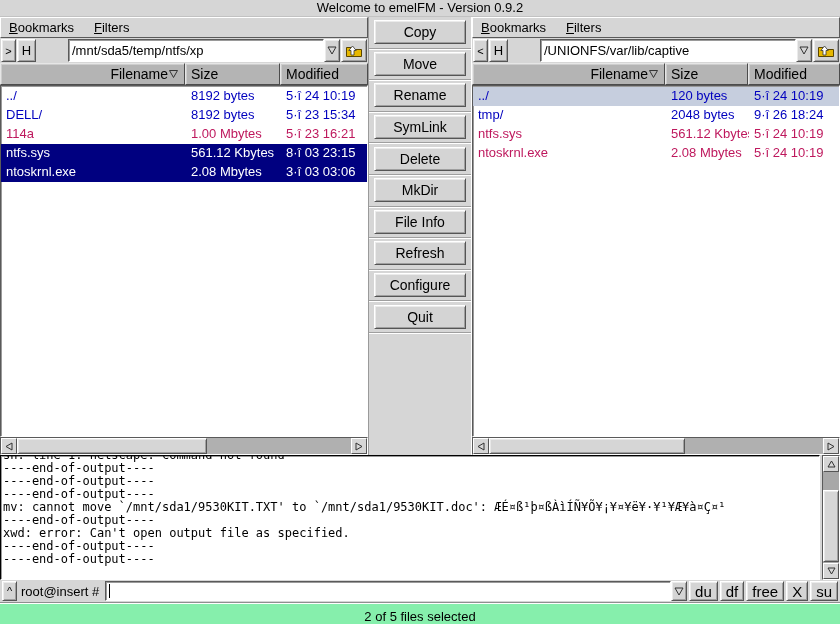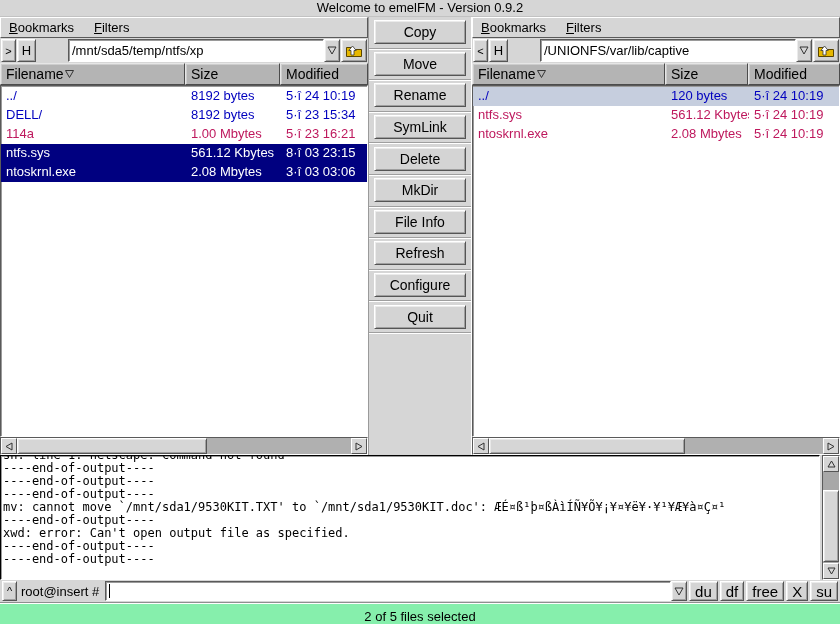--- a/index.html
+++ b/index.html
@@ -39,21 +39,21 @@
     font-family:"Liberation Sans",sans-serif; font-size:13px; padding:2px 3px; outline:none;
   }
   .combo-arrow { width:16px; }
   .folderbtn { width:26px; }
   .headers { height:22px; display:flex; }
   .hdr {
     background:#b4b4b4; border:1px solid; border-color:#e6e6e6 #4c4c4c #4c4c4c #e6e6e6;
     box-shadow: inset 1px 1px 0 #cdcdcd;
     display:flex; align-items:center; padding:0 5px; font-size:14px; overflow:hidden; white-space:nowrap;
   }
-  .hdr-name { justify-content:flex-start; }
+  .hdr-name { justify-content:flex-end; }
   .filelist {
     flex:1; background:#fff; border:1px solid; border-color:#5a5a5a #fff #fff #5a5a5a;
     box-shadow: inset 1px 1px 0 #9a9a9a; overflow:hidden; padding-top:1px;
   }
   .frow { display:flex; height:19px; line-height:18px; font-size:13px; white-space:nowrap; }
   .fcell { overflow:hidden; padding-left:5px; }
   .c-name-l { width:185px; } .c-size-l { width:95px; } .c-mod-l { flex:1; }
   .c-name-r { width:193px; } .c-size-r { width:83px; } .c-mod-r { flex:1; }
   .dir  { color:#0000be; }
   .file { color:#be185d; }
@@ -261,20 +261,25 @@
         <span>Modified</span>
       </div>
   </div>
   <div class="filelist">
     <div class="frow focusrow">
       <span class="fcell dir c-name-r">../</span>
       <span class="fcell dir c-size-r">120 bytes</span>
       <span class="fcell dir c-mod-r">5·î 24 10:19</span>
     </div>
     <div class="frow">
+      <span class="fcell dir c-name-r">tmp/</span>
+      <span class="fcell dir c-size-r">2048 bytes</span>
+      <span class="fcell dir c-mod-r">9·î 26 18:24</span>
+    </div>
+    <div class="frow">
       <span class="fcell file c-name-r">ntfs.sys</span>
       <span class="fcell file c-size-r">561.12 Kbytes</span>
       <span class="fcell file c-mod-r">5·î 24 10:19</span>
     </div>
     <div class="frow">
       <span class="fcell file c-name-r">ntoskrnl.exe</span>
       <span class="fcell file c-size-r">2.08 Mbytes</span>
       <span class="fcell file c-mod-r">5·î 24 10:19</span>
     </div>
   </div>

